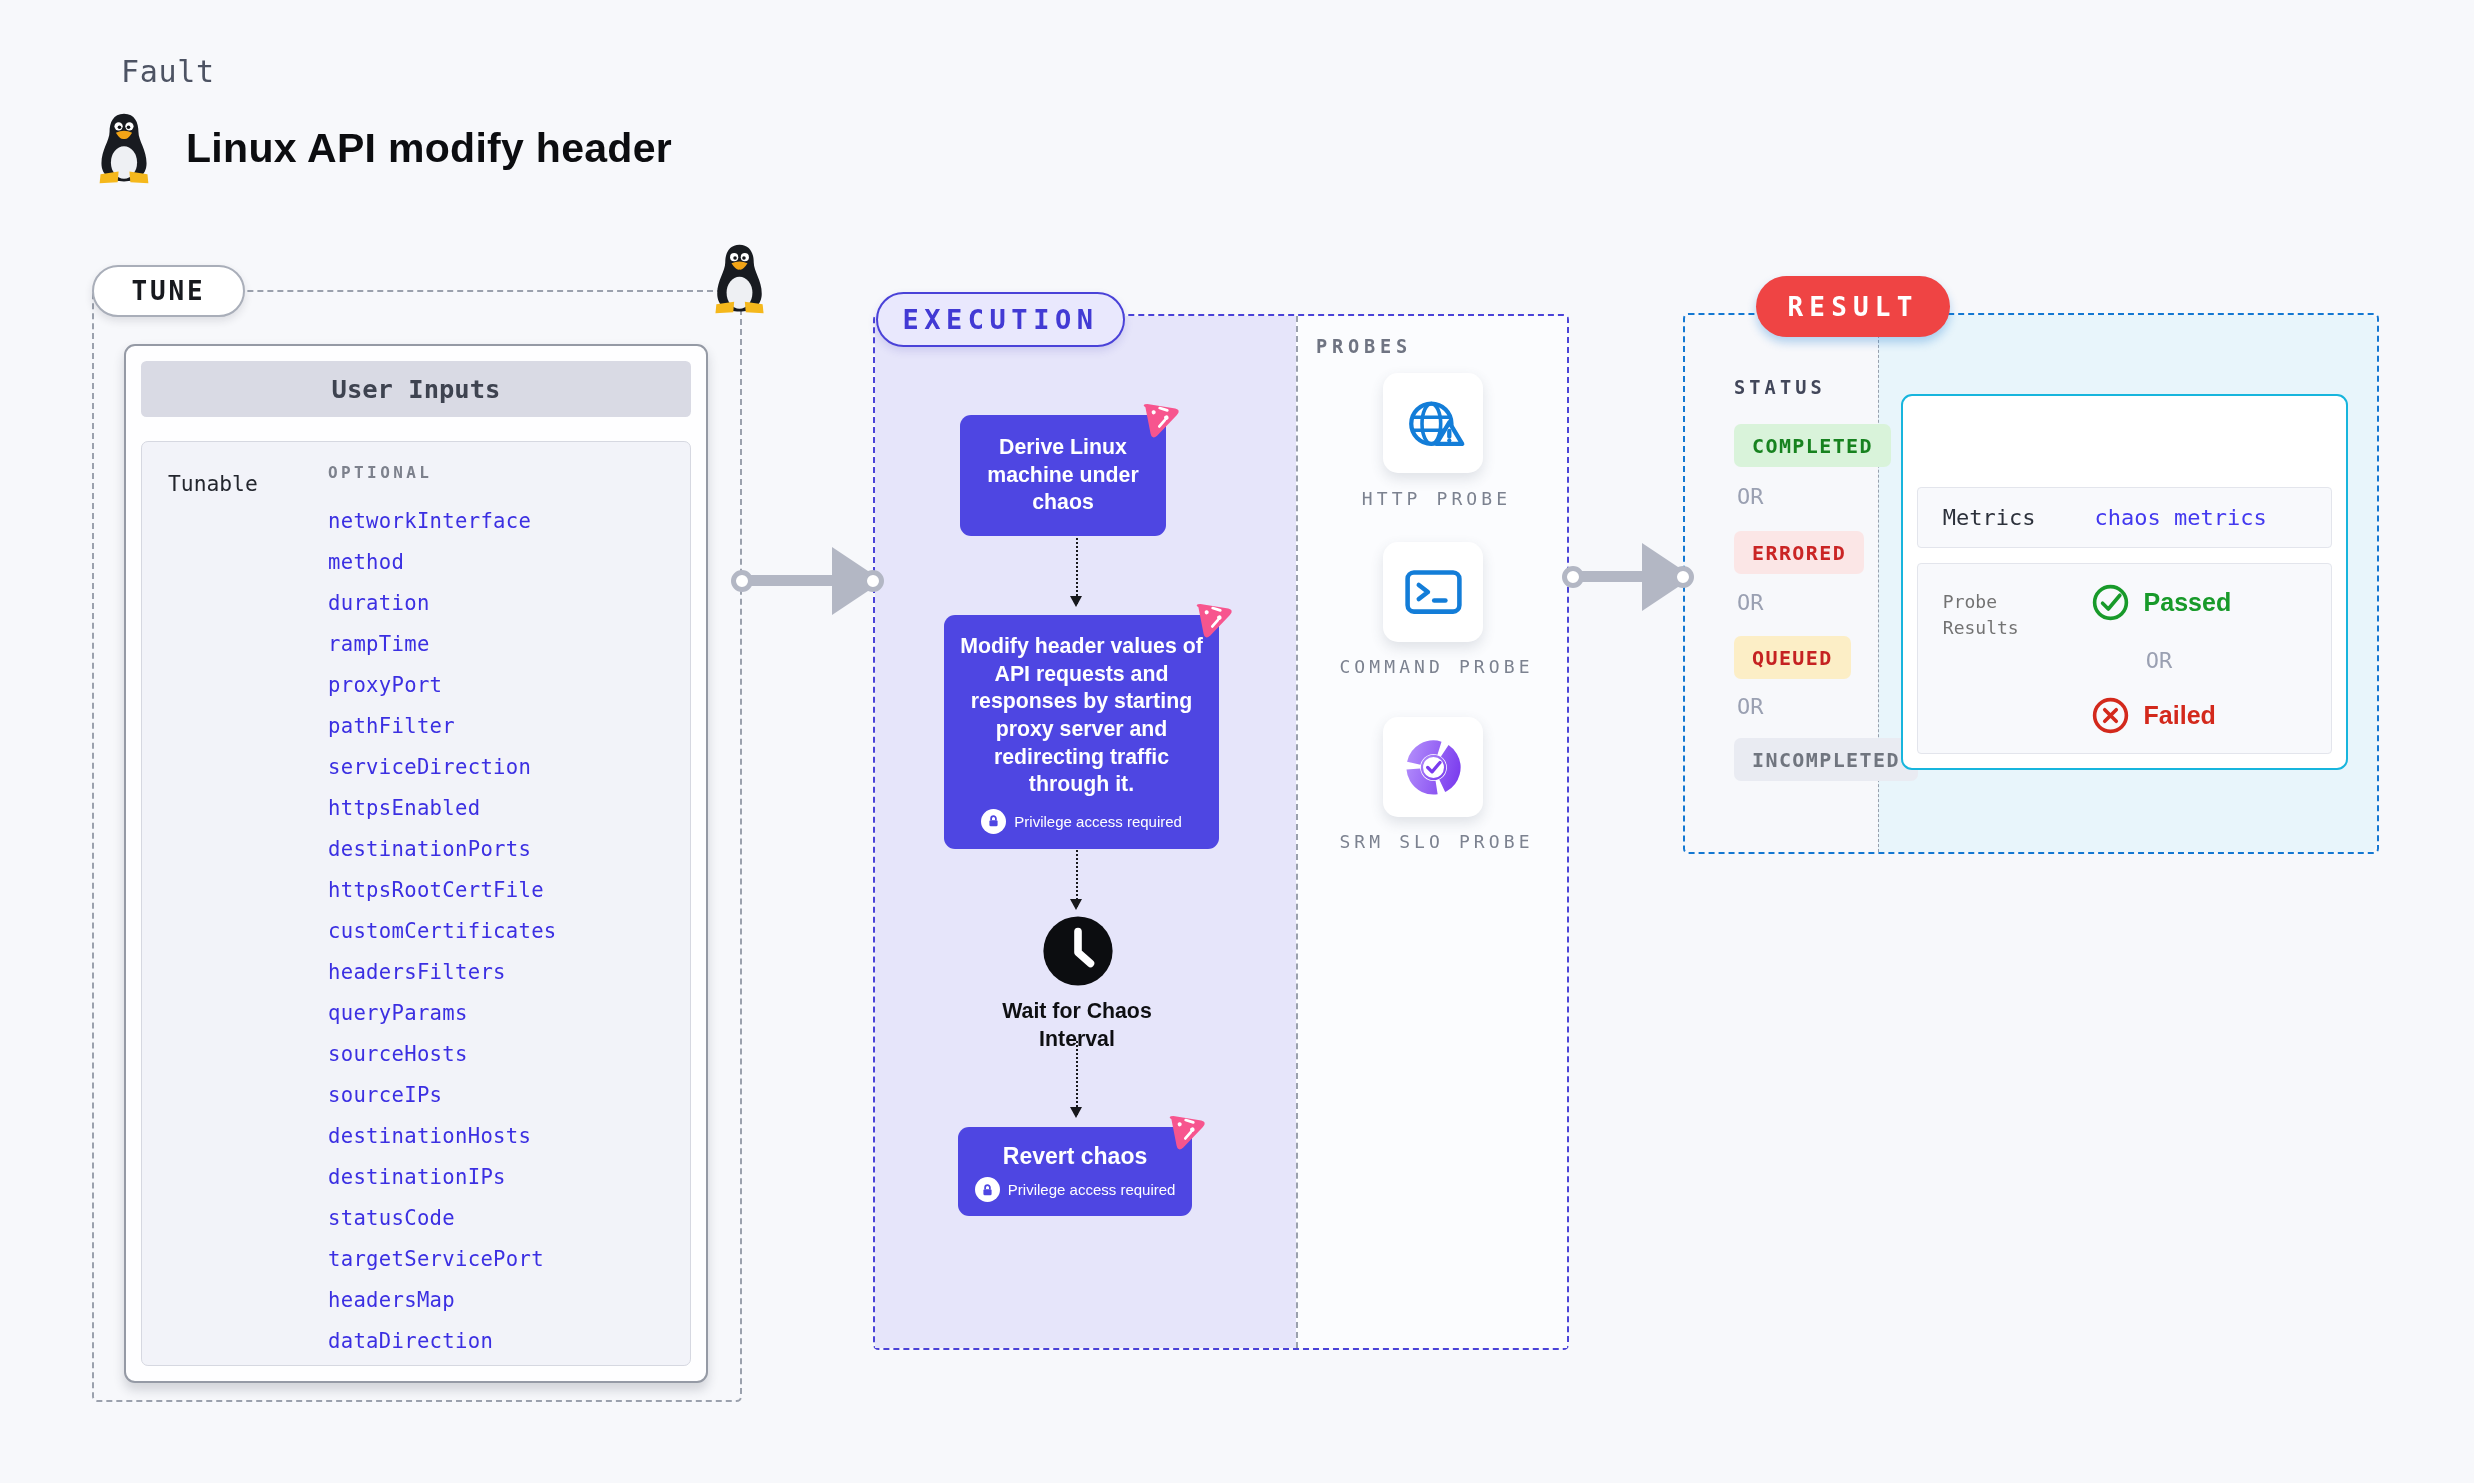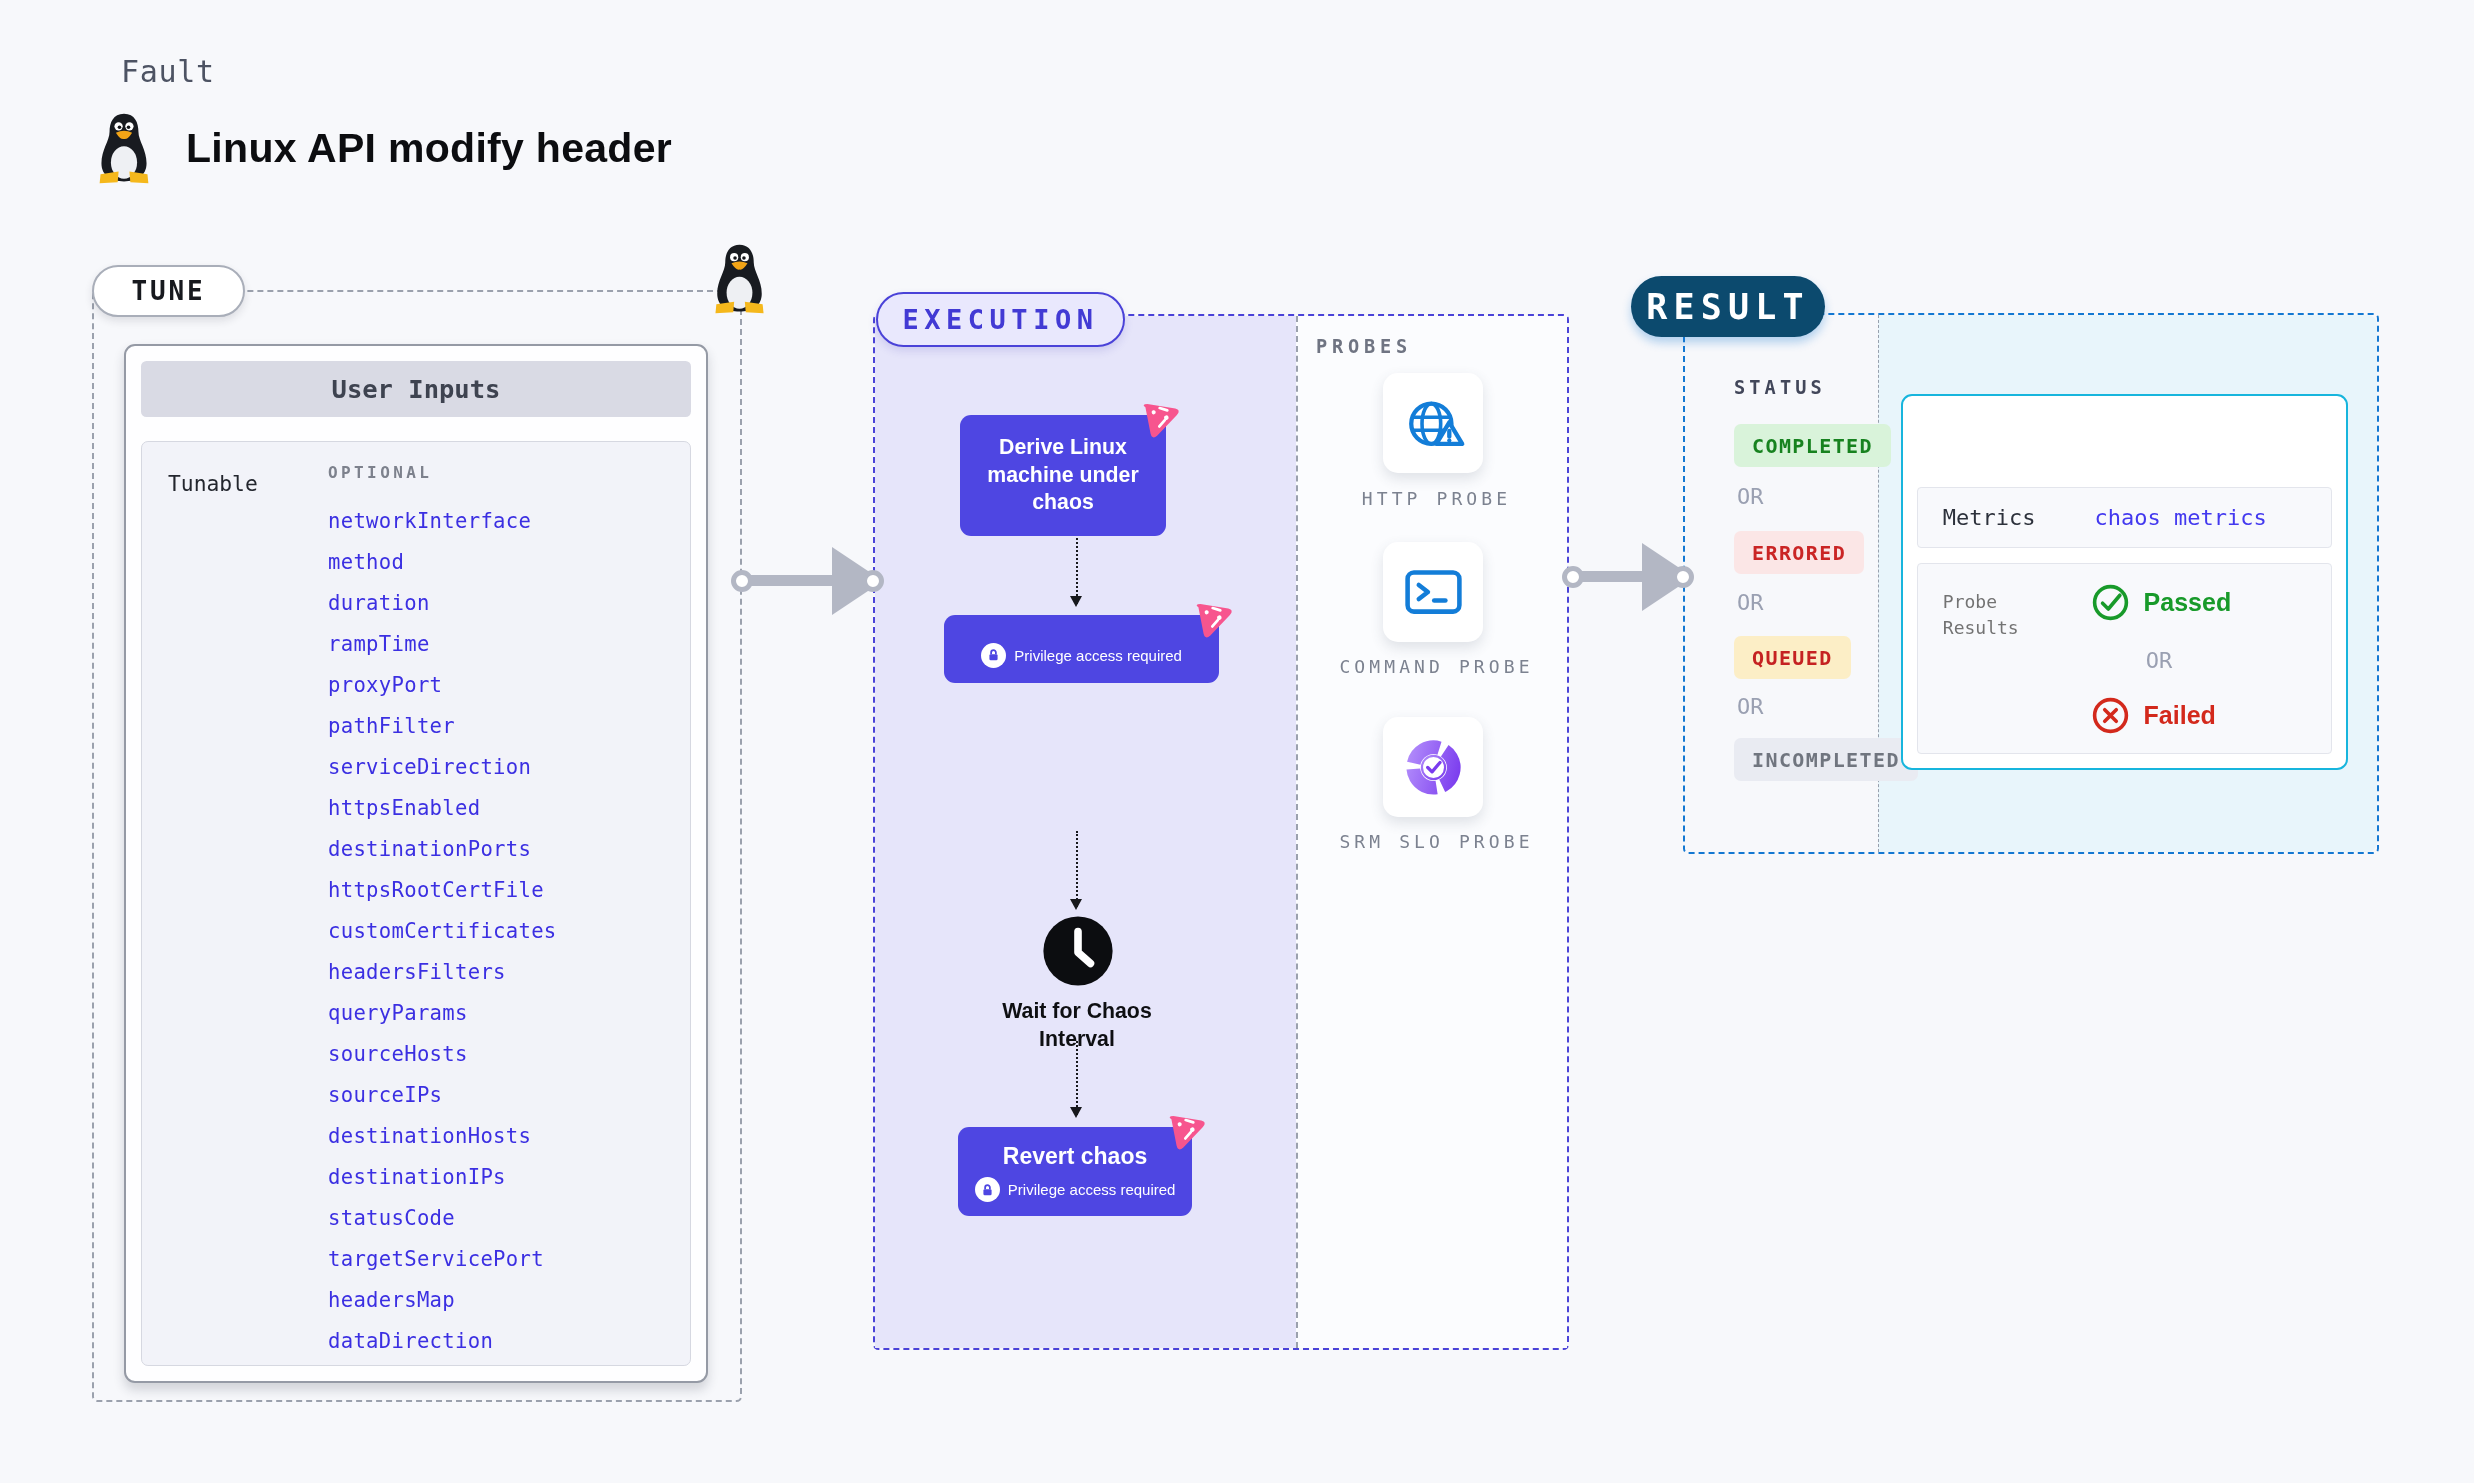--- a/index.html
+++ b/index.html
@@ -24,22 +24,22 @@
   .probes-bg{position:absolute;right:0;top:0;bottom:0;left:421px;background:#fbfcfe;border-left:2.1px dashed #9ba1ad;box-sizing:border-box;}
   .result-box{left:1683px;top:313px;width:696px;height:541px;border:2.1px dashed #1478d2;}
   .result-cyan{position:absolute;left:193px;top:0;bottom:0;right:0;background:#e8f5fb;border-left:1.4px dashed #98a0ad;box-sizing:border-box;border-radius:0 9.6px 9.6px 0;}
 
   .pill{display:flex;align-items:center;justify-content:center;box-sizing:border-box;z-index:5;
         font-weight:700;border-radius:41px;}
   .tune-pill{left:92px;top:265px;width:153px;height:52px;background:#ffffff;border:2.1px solid #a9aeb9;
         color:#17191e;font-size:26px;letter-spacing:2.8px;box-shadow:0 4.1px 8.3px rgba(30,35,50,.12);}
   .exec-pill{left:876px;top:292px;width:249px;height:55px;background:#e9e8fd;border:2.8px solid #4a42d8;
         color:#423ad4;font-size:27px;letter-spacing:5.5px;box-shadow:0 4.1px 8.3px rgba(60,55,180,.15);}
-  .result-pill{left:1631px;top:276px;width:194px;height:61px;background:#0c4a6e;border:none;
-        color:#ffffff;font-size:35px;letter-spacing:6.2px;box-shadow:0 5.5px 9.6px rgba(18,115,207,.30);}
+  .result-pill{left:1756px;top:276px;width:194px;height:61px;background:#ef4444;border:none;
+        color:#ffffff;font-size:26px;letter-spacing:6.2px;box-shadow:0 5.5px 9.6px rgba(18,115,207,.30);}
 
   
   .ui-card{left:124px;top:344px;width:584px;height:1039px;background:#fefeff;border:2.1px solid #959aa5;
         border-radius:11px;box-sizing:border-box;box-shadow:0 6.9px 11px rgba(40,45,60,.18);z-index:2;}
   .ui-header{position:absolute;left:15px;right:15px;top:15px;height:56px;background:#d9dae4;border-radius:5.5px;
         display:flex;align-items:center;justify-content:center;font-size:25.5px;font-weight:600;color:#3e4350;}
   .ui-body{position:absolute;left:15px;right:15px;top:95px;bottom:15px;background:#f2f3f9;
         border:1.4px solid #d6d8e1;border-radius:6.9px;box-sizing:border-box;}
   .tunable-label{position:absolute;left:26px;top:29px;font-size:21.3px;color:#23262e;}
   .optional-label{position:absolute;left:186px;top:20.6px;font-size:16px;font-weight:700;color:#7d818d;letter-spacing:3.4px;}
@@ -252,20 +252,21 @@
       </svg>
     <div class="bodytext">Derive Linux machine under chaos</div>
   </div>
 
   <div class="abs v-arrow va1"></div>
 
   <div class="abs flow-box modify-box">
     <svg class="step-badge" viewBox="0 0 76 76">
         <use href="#pink-badge"></use>
       </svg>
+    <div class="bodytext">Modify header values of API requests and responses by starting proxy server and redirecting traffic through it.</div>
     <div class="priv-row">
       <span class="priv-badge">
         <svg width="15" height="13.8" viewBox="0 0 22 20">
             <use href="#lock-glyph"></use>
           </svg>
       </span>
       <span class="priv-text">Privilege access required</span>
     </div>
   </div>
 

